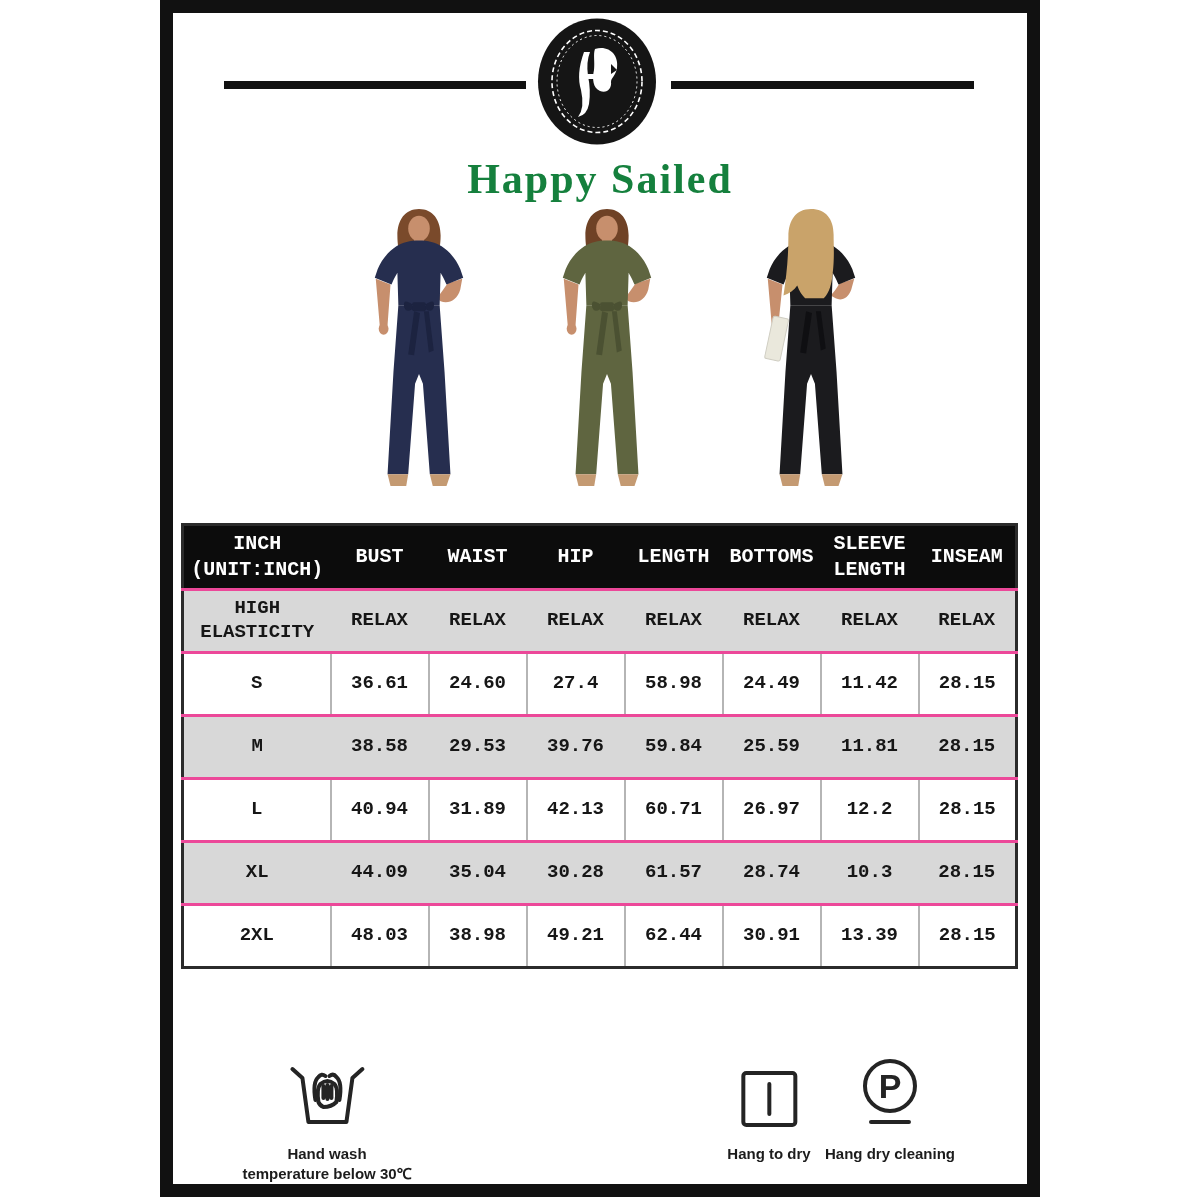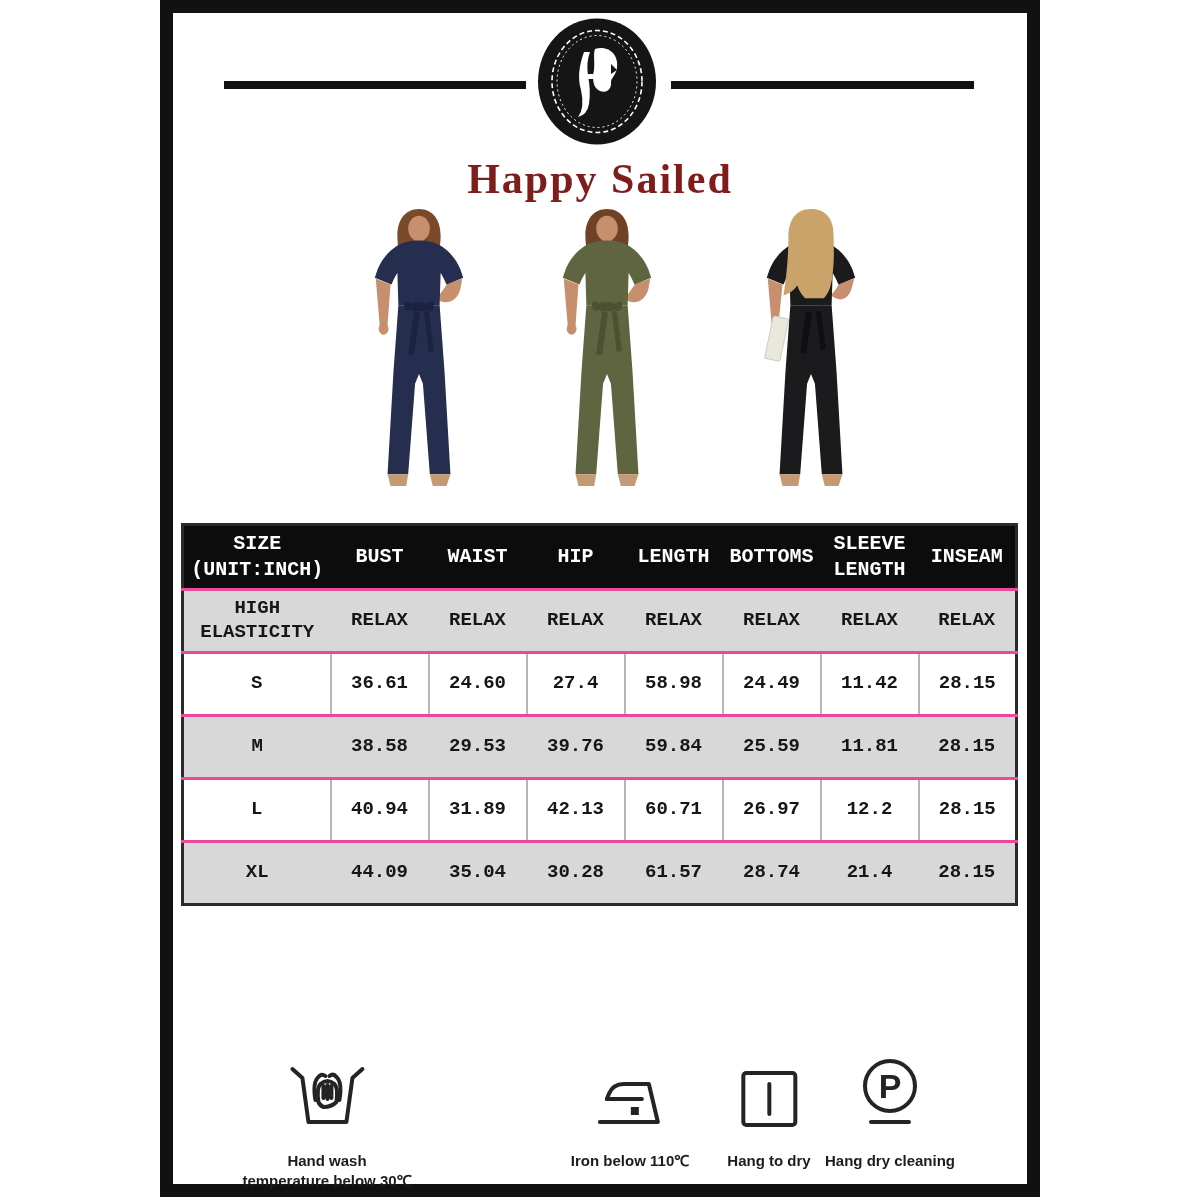--- a/index.html
+++ b/index.html
@@ -12,21 +12,21 @@
     border:13px solid #111111;background:#ffffff;
   }
   
   .brand-bar{position:absolute;height:8px;background:#111111;}
   .bar-left{left:51px;top:68px;width:302px;}
   .bar-right{left:498px;top:68px;width:303px;}
   .logo-wrap{position:absolute;left:364px;top:5px;width:120px;height:127px;}
   .brand-name{
     position:absolute;left:0;top:142px;width:100%;text-align:center;
     font-family:"Liberation Serif",serif;font-weight:bold;font-size:42px;
-    color:#7f1d1d;letter-spacing:2px;
+    color:#15803d;letter-spacing:2px;
   }
   
   .models{position:absolute;left:0;top:192px;width:100%;height:285px;}
   .model{position:absolute;top:0;width:150px;height:285px;}
   .model-1{left:171px;}
   .model-2{left:359px;}
   .model-3{left:563px;}
   
   .size-table{
     position:absolute;left:8px;top:510px;width:836px;
@@ -48,21 +48,21 @@
   
   .care{position:absolute;left:0;top:1043px;width:100%;height:125px;}
   .care-item{position:absolute;top:0;transform:translateX(-50%);text-align:center;}
   .care-1{left:154px;}
   .care-2{left:314px;}
   .care-3{left:457px;}
   .care-4{left:596px;}
   .care-5{left:717px;}
   .care-icon-box{height:74px;display:flex;align-items:flex-end;justify-content:center;}
   .care-label{
-    margin-top:21px;font-size:15px;font-weight:bold;color:#1c1c1c;
+    margin-top:14px;font-size:15px;font-weight:bold;color:#1c1c1c;
     line-height:1.3;white-space:nowrap;
   }
   .cicon{stroke:#242424;stroke-width:4;fill:none;stroke-linecap:round;stroke-linejoin:round;}
 </style>
 </head>
 <body>
 
 <div class="frame">
 
   <div class="brand-bar bar-left"></div>
@@ -143,21 +143,21 @@
         <col style="width:98px">
         <col style="width:98px">
       <col style="width:98px">
         <col style="width:98px">
         <col style="width:98px">
         <col style="width:98px">
     </colgroup>
     <thead>
       <tr>
         <th>
-          <span class="cellline">SIZE</span>
+          <span class="cellline">INCH</span>
           <span class="cellline">(UNIT:INCH)</span>
         </th>
         <th>
             <span class="cellline">BUST</span>
           </th>
         <th>
             <span class="cellline">WAIST</span>
           </th>
         <th>
             <span class="cellline">HIP</span>
@@ -221,21 +221,31 @@
         <td>12.2</td>
         <td>28.15</td>
       </tr>
       <tr class="shade">
         <td>XL</td>
         <td>44.09</td>
         <td>35.04</td>
         <td>30.28</td>
         <td>61.57</td>
         <td>28.74</td>
-        <td>21.4</td>
+        <td>10.3</td>
+        <td>28.15</td>
+      </tr>
+      <tr class="plain">
+        <td>2XL</td>
+        <td>48.03</td>
+        <td>38.98</td>
+        <td>49.21</td>
+        <td>62.44</td>
+        <td>30.91</td>
+        <td>13.39</td>
         <td>28.15</td>
       </tr>
     </tbody>
   </table>
 
   <div class="care">
 
     <div class="care-item care-1">
       <div class="care-icon-box">
         <svg width="84" height="68" viewBox="0 0 84 68">
@@ -246,33 +256,20 @@
           <path class="cicon" d="M38,24 L38,36 M42,23 L42,37 M46,24 L46,36" stroke-width="2.6"></path>
         </svg>
       </div>
       <div class="care-label">
         <span class="cellline">Hand wash</span>
         <span class="cellline">temperature below 30℃</span>
       </div>
     </div>
 
 
-    <div class="care-item care-3">
-      <div class="care-icon-box">
-        <svg width="68" height="60" viewBox="0 0 68 60">
-          <path class="cicon" d="M4,52 L62,52 L53,14 L28,14 Q17,14 13,24 L11,29"></path>
-          <path class="cicon" d="M11,29 L46,29" stroke-width="3.2"></path>
-          <rect x="35" y="37" width="8" height="8" fill="#242424" stroke="none"></rect>
-        </svg>
-      </div>
-      <div class="care-label">
-        <span class="cellline">Iron below 110℃</span>
-        <span class="cellline"></span>
-      </div>
-    </div>
 
     <div class="care-item care-4">
       <div class="care-icon-box">
         <svg width="62" height="62" viewBox="0 0 62 62">
           <rect class="cicon" x="5" y="5" width="52" height="52" rx="3"></rect>
           <path class="cicon" d="M31,16 L31,46" stroke-width="3.4"></path>
         </svg>
       </div>
       <div class="care-label">
         <span class="cellline">Hang to dry</span>

